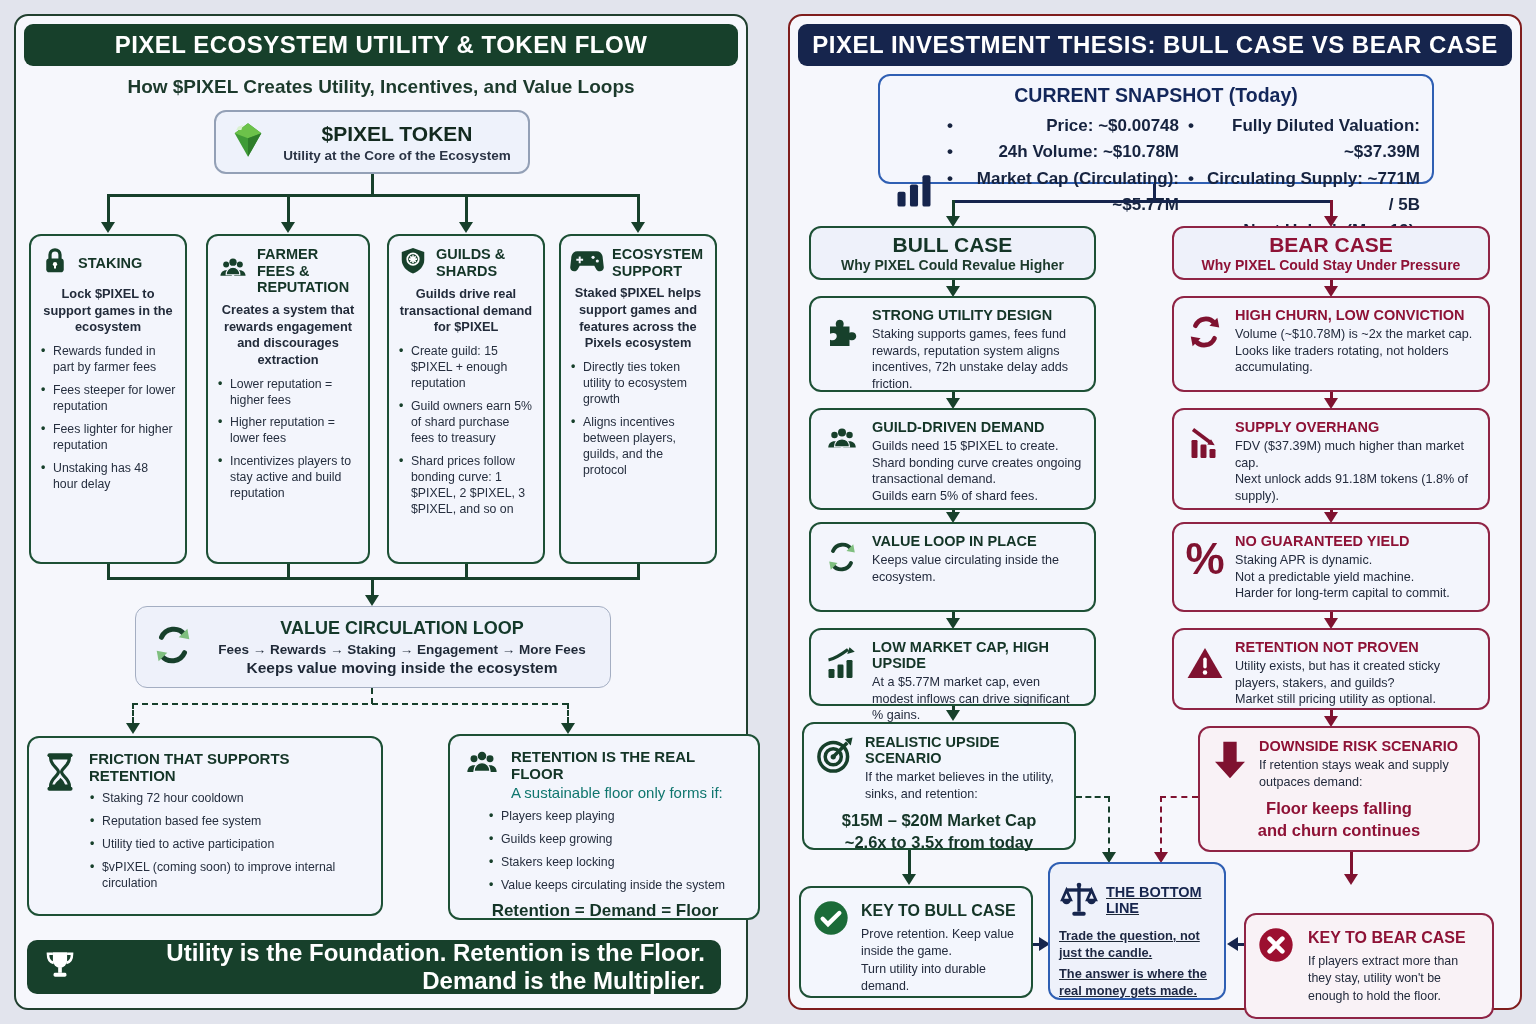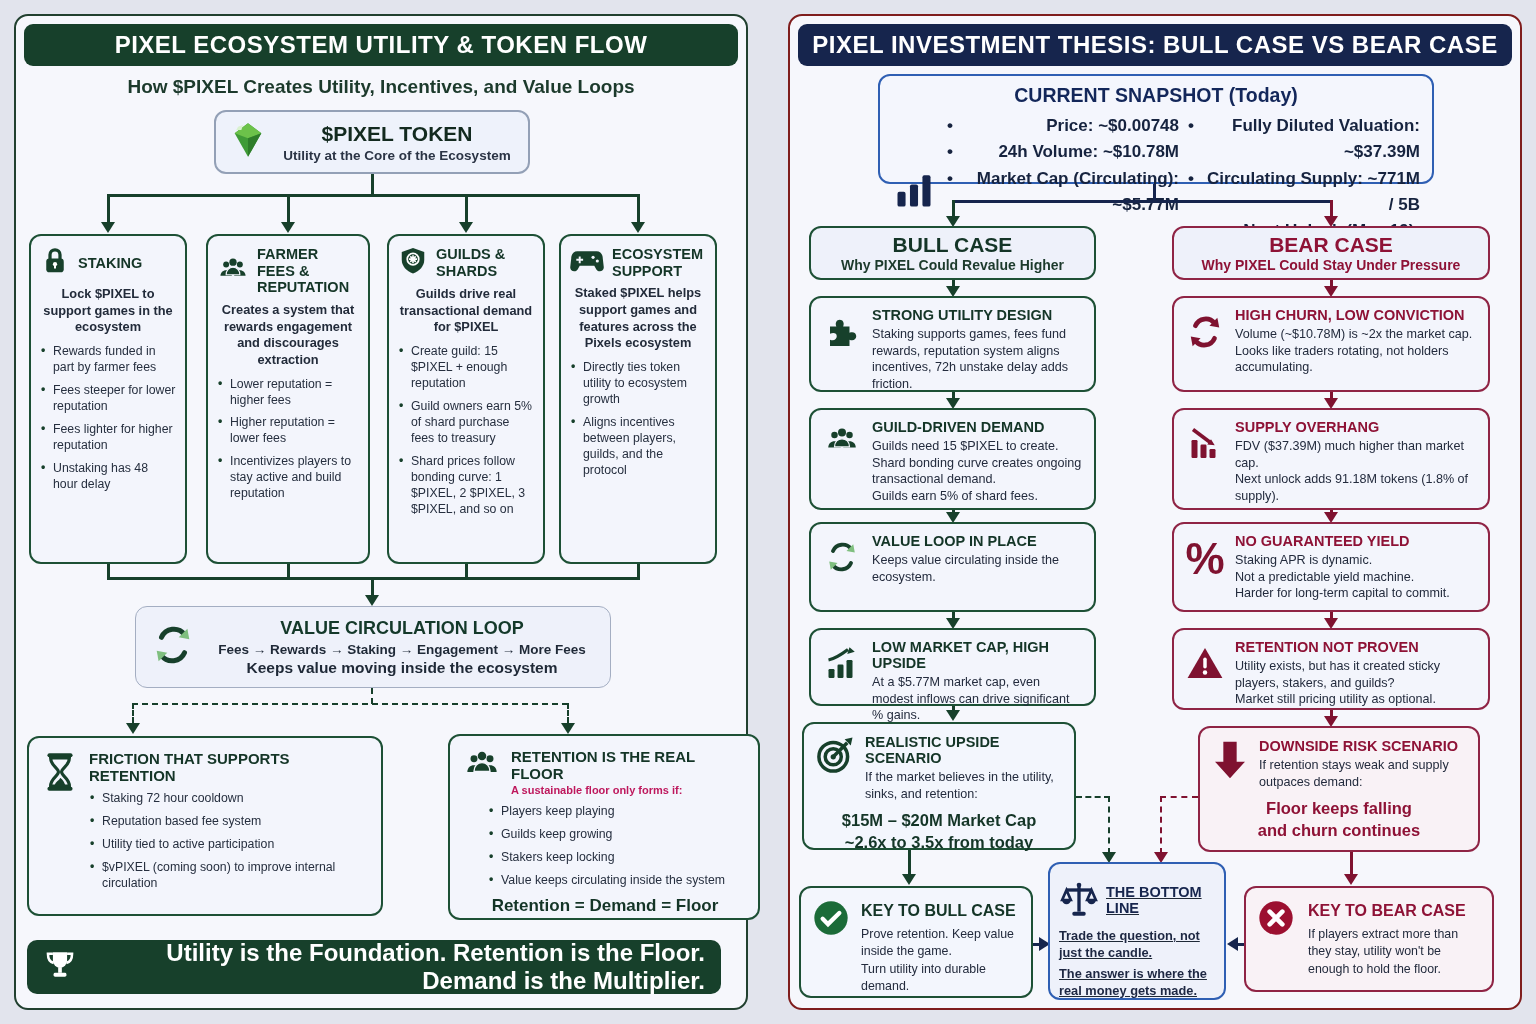--- a/index.html
+++ b/index.html
@@ -69,21 +69,21 @@
     border:1.5px solid #a4aec2; display:flex; align-items:center; padding:8px 14px; gap:12px; }
   .vloop-text { flex:1; text-align:center; }
   .vloop-text .t1 { font-size:18px; font-weight:700; color:#14392a; }
   .vloop-text .t2 { font-size:13.5px; font-weight:600; color:#1f2937; margin-top:3px; }
   .vloop-text .t3 { font-size:15.5px; font-weight:700; color:#1f2937; margin-top:2px; }
 
   .friction { left:11px; top:720px; width:356px; height:180px; padding:12px 10px 8px 12px; display:flex; gap:10px; }
   .retention { left:388px; top:718px; width:312px; height:186px; padding:12px 10px 8px 12px;margin-left:44px; }
   .box-title { font-size:15px; font-weight:700; color:#143527; margin-bottom:7px; }
   .ret-head { display:flex; gap:9px; align-items:flex-start; }
-  .ret-intro { font-size:11px; font-weight:700; color:#be185d; margin:2px 0 8px 0; }
+  .ret-intro { font-size:15px; font-weight:400; color:#0f766e; margin:2px 0 8px 0; }
   .ret-footer { text-align:center; font-size:17px; font-weight:700; color:#143527; margin-top:4px; }
 
   .banner { position:absolute; left:11px; top:924px; width:694px; height:54px;
     background:#17402b; border-radius:10px; display:flex; align-items:center; padding:0 16px; gap:14px; }
   .banner .txt { color:#ffffff; font-size:24px; font-weight:700; flex:1; text-align:right; }
 
   
   .snapshot { left:88px; top:58px; width:556px; height:110px; background:#f4f6fd; padding:8px 12px; }
   .snap-title { text-align:center; font-size:19.5px; font-weight:700; color:#13275a; margin-bottom:6px; }
   .snap-body { display:flex; gap:10px; align-items:center; }
@@ -118,21 +118,21 @@
   #upside-box .ttl, #upside-box .hl { color:#143527; }
   #downside-box { left:408px; width:282px; top:710px; height:126px; background:#f9f2f6; }
   #downside-box .ttl { color:#8e1236; }
   #downside-box .hl { color:#8e1236; }
 
   .keybox { padding:10px 10px; display:flex; gap:10px; align-items:flex-start; }
   .keybox .ttl { font-size:16px; font-weight:700; margin:4px 0 6px 0; }
   .keybox .bodyline { font-size:12.4px; font-weight:500; color:#232b3d; line-height:1.4; }
   #key-bull { left:9px; top:870px; width:234px; height:112px; background:#f3f6fd; }
   #key-bull .ttl { color:#143527; }
-  #key-bear { left:454px; top:870px; width:250px; height:106px; background:#f9f2f6;gap:12px; }
+  #key-bear { left:454px; top:897px; width:250px; height:106px; background:#f9f2f6;gap:12px; }
   #key-bear .ttl { color:#8e1236; }
 
   #bottom-line { left:258px; top:846px; width:178px; height:138px; background:#eef1fa; padding:16px 9px;text-decoration:underline; }
   #bottom-line .head { display:flex; gap:7px; align-items:flex-start; }
   #bottom-line .ttl { font-size:14.5px; font-weight:700; color:#16254d; padding-top:4px; }
   #bottom-line .bodyline { font-size:12.8px; font-weight:600; color:#1d2742; line-height:1.35; margin-top:3px; }
 
   .pct-glyph { font-size:44px; font-weight:700; color:#7f1230; line-height:0.9; }
 </style>
 </head>

